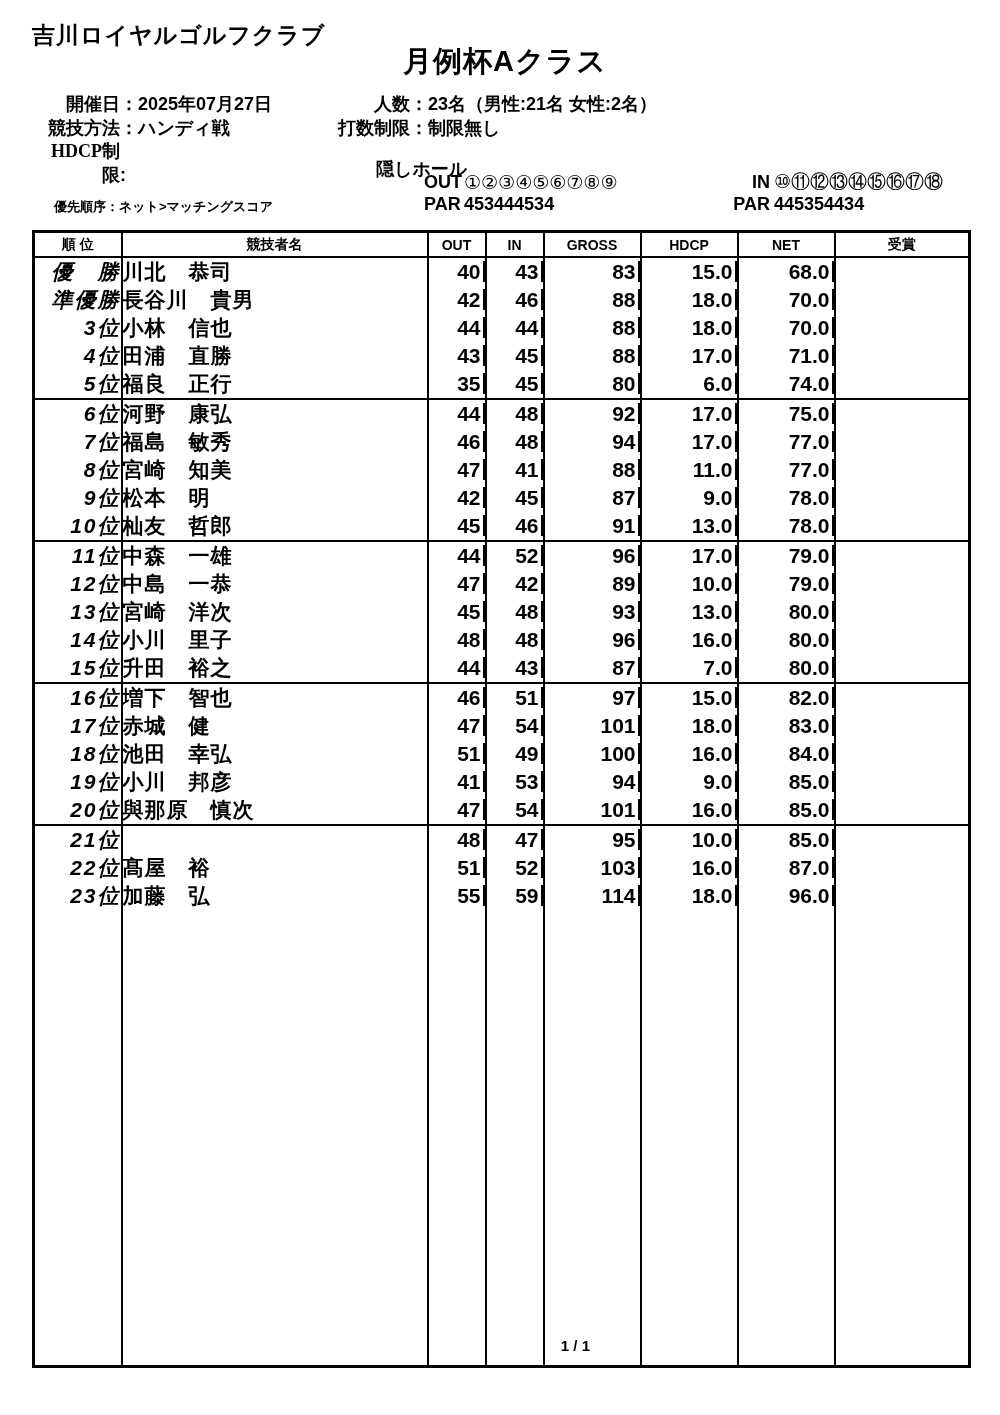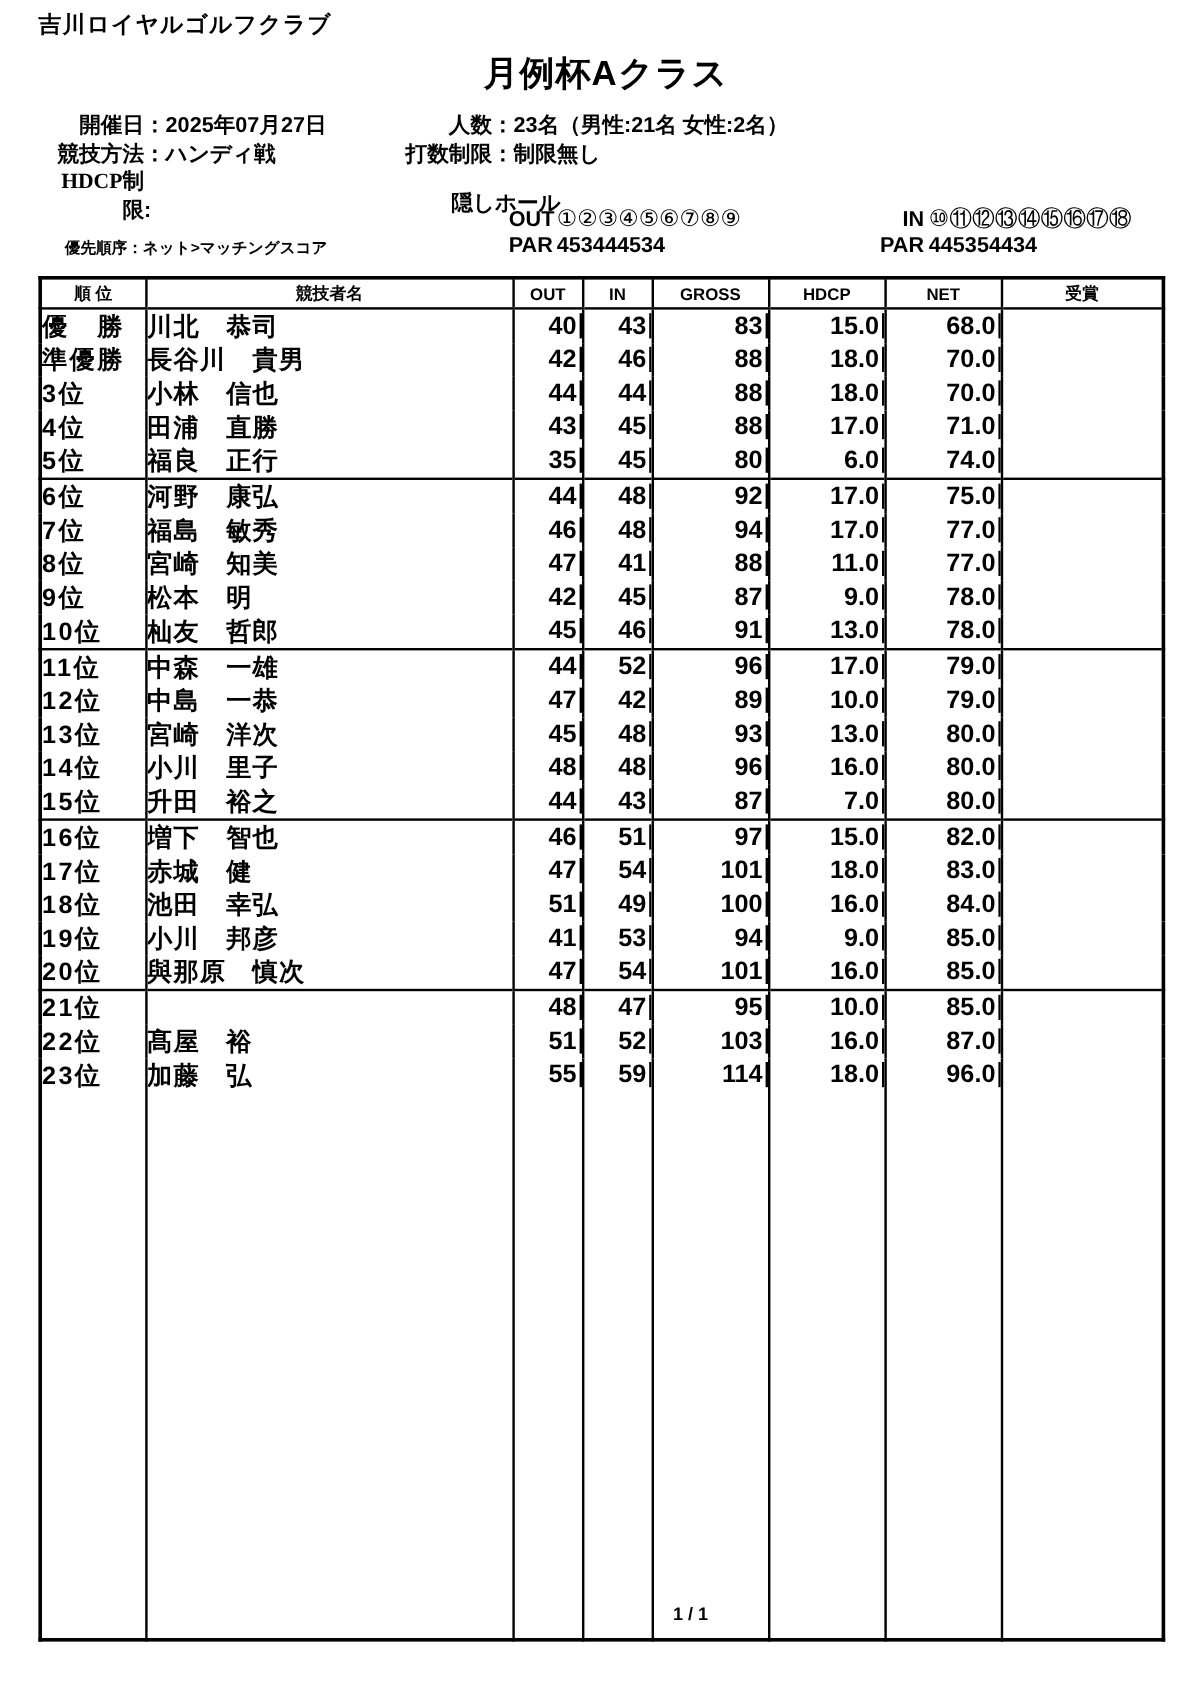--- a/index.html
+++ b/index.html
@@ -4,21 +4,21 @@
 <style>
   html,body{margin:0;padding:0;background:#fff;}
   body{
     width:1000px;height:1415px;
     font-family:"Liberation Sans","DejaVu Sans",sans-serif;
     color:#000;font-weight:bold;
     -webkit-font-smoothing:antialiased;
   }
   .page{position:relative;width:1000px;height:1415px;background:#fff;overflow:hidden;}
 
-  .club{position:absolute;left:32px;top:8px;font-size:19px;letter-spacing:1px;}
+  .club{position:absolute;left:32px;top:20px;font-size:23px;letter-spacing:1px;}
   .title{position:absolute;left:0;top:42px;width:1010px;text-align:center;font-size:29px;letter-spacing:1px;}
 
   .info-left{position:absolute;left:36px;top:93px;font-size:18px;line-height:23.5px;}
   .info-right{position:absolute;left:300px;top:93px;font-size:18px;line-height:23.5px;}
   .iline .lbl{display:inline-block;width:84px;text-align:right;font-family:Liberation Serif, serif;}
   .info-right .iline .lbl{width:110px;}
   .hidden-hole{position:absolute;left:376px;top:157px;font-size:18px;}
   .priority{position:absolute;left:22px;top:184px;font-size:13px;margin-top:14px;}
   .priority .lbl{display:inline-block;width:84px;text-align:right;}
 
@@ -39,21 +39,21 @@
   table.results th,table.results td{
     border-left:2px solid #000;
     padding:0;overflow:hidden;white-space:nowrap;vertical-align:middle;
   }
   table.results thead th{
     border-bottom:2px solid #000;
     height:23px;font-size:14px;text-align:center;font-weight:bold;
   }
   table.results td{height:26.3px;font-size:21px;}
   tr.group-start td{border-top:2px solid #000;}
-  td.rank{padding-right:2px;letter-spacing:2px;}
+  td.rank{text-align:right;padding-right:2px;letter-spacing:2px;font-style:italic;}
   td.name{text-align:left;padding-left:3px;letter-spacing:1px;}
   td.numcell{text-align:right;padding-right:7px;}
   td.numcell .num{display:inline-block;border-right:2px solid #000;padding-right:2px;line-height:21px;}
   tr.filler td{height:455px;}
 
   .pageno{position:absolute;left:460px;top:1337px;width:130px;text-align:right;
           font-size:15px;font-weight:bold;}
 </style>
 </head>
 <body>

